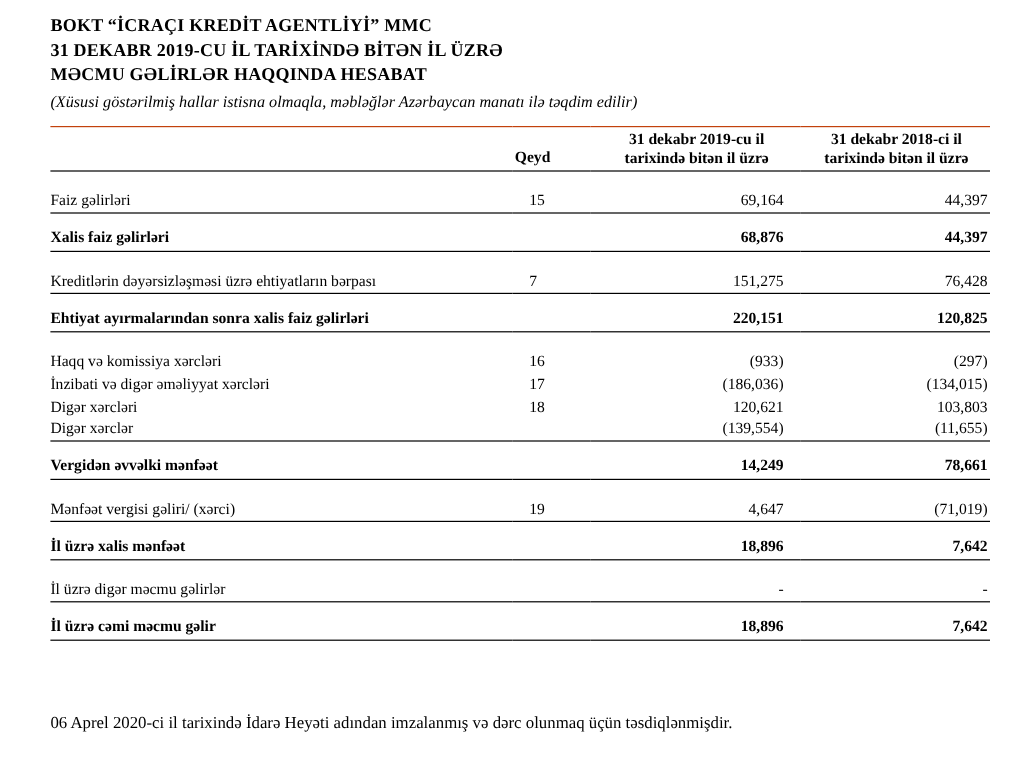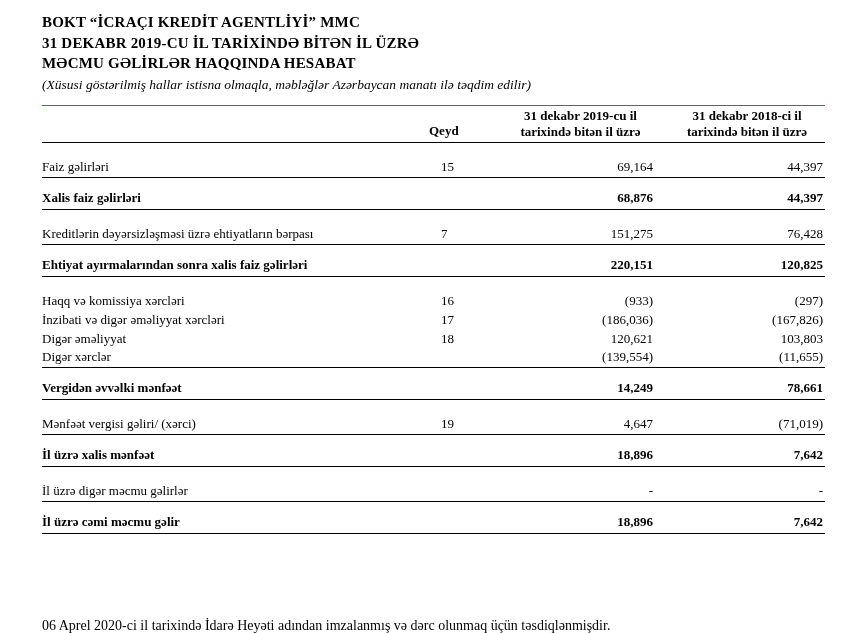--- a/index.html
+++ b/index.html
@@ -81,21 +81,21 @@
     padding-bottom: 2px;
   }
   tr.spacer td {
     height: 15px;
     padding: 0;
     border: none;
     font-size: 6px;
   }
   .footer-note {
     font-size: 14px;
-    margin-top: 84px;
+    margin-top: 62px;
   }
 </style>
 </head>
 <body>
 
 <div class="page">
 
   <div class="doc-title">BOKT “İCRAÇI KREDİT AGENTLİYİ” MMC</div>
   <div class="doc-title">31 DEKABR 2019-CU İL TARİXİNDƏ BİTƏN İL ÜZRƏ</div>
   <div class="doc-title">MƏCMU GƏLİRLƏR HAQQINDA HESABAT</div>
@@ -153,24 +153,24 @@
         <tr class="data-row">
           <td class="label-cell">Haqq və komissiya xərcləri</td>
           <td class="qeyd-cell">16</td>
           <td class="num-cell num-2019">(933)</td>
           <td class="num-cell num-2018">(297)</td>
         </tr>
         <tr class="data-row">
           <td class="label-cell">İnzibati və digər əməliyyat xərcləri</td>
           <td class="qeyd-cell">17</td>
           <td class="num-cell num-2019">(186,036)</td>
-          <td class="num-cell num-2018">(167,826)</td>
-        </tr>
-        <tr class="data-row">
-          <td class="label-cell">Digər əməliyyat</td>
+          <td class="num-cell num-2018">(134,015)</td>
+        </tr>
+        <tr class="data-row">
+          <td class="label-cell">Digər xərcləri</td>
           <td class="qeyd-cell">18</td>
           <td class="num-cell num-2019">120,621</td>
           <td class="num-cell num-2018">103,803</td>
         </tr>
         <tr class="data-row">
           <td class="label-cell">Digər xərclər</td>
           <td class="qeyd-cell"></td>
           <td class="num-cell num-2019">(139,554)</td>
           <td class="num-cell num-2018">(11,655)</td>
         </tr>

